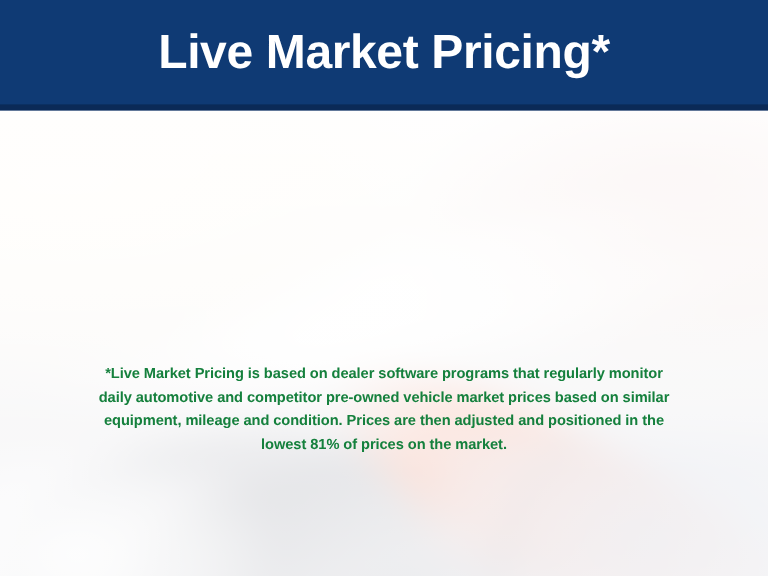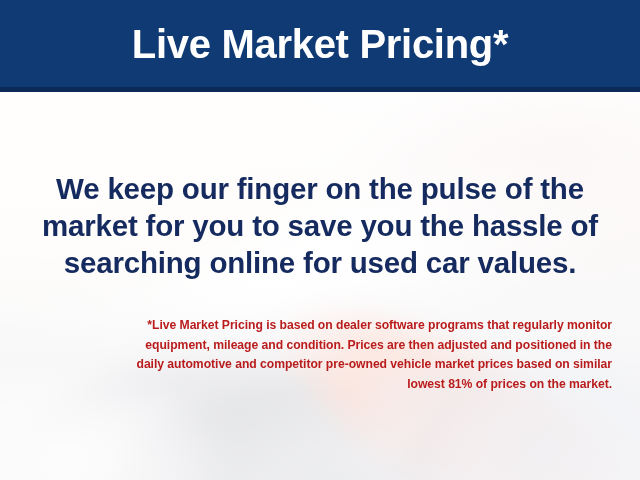--- a/index.html
+++ b/index.html
@@ -252,25 +252,25 @@
     font-weight: bold;
     line-height: 37px;
     letter-spacing: -0.2px;
   }
   .headline .hl-line { display: block; white-space: nowrap; }
 
   
   .disclaimer {
     position: absolute;
     left: 28px;
-    top: 224px;
+    top: 210px;
     width: 584px;
     margin: 0;
-    text-align: right;
-    color: #b91c1c;
+    text-align: center;
+    color: #15803d;
     font-size: 12.2px;
     font-weight: bold;
     line-height: 19.5px;
     letter-spacing: -0.05px;
   }
   .disclaimer .dc-line { display: block; white-space: nowrap; }
 </style>
 </head>
 <body>
 
@@ -292,27 +292,22 @@
     <div class="bg-dark-bottom"></div>
   </div>
   <div class="bg-veil"></div>
 
   <div class="header-band">
     <h1 class="header-title">Live Market Pricing*</h1>
   </div>
 
   <div class="content">
 
-    <p class="headline">
-      <span class="hl-line">We keep our finger on the pulse of the</span>
-      <span class="hl-line">market for you to save you the hassle of</span>
-      <span class="hl-line">searching online for used car values.</span>
-    </p>
 
     <p class="disclaimer">
       <span class="dc-line">*Live Market Pricing is based on dealer software programs that regularly monitor</span>
+      <span class="dc-line">daily automotive and competitor pre-owned vehicle market prices based on similar</span>
       <span class="dc-line">equipment, mileage and condition. Prices are then adjusted and positioned in the</span>
-      <span class="dc-line">daily automotive and competitor pre-owned vehicle market prices based on similar</span>
       <span class="dc-line">lowest 81% of prices on the market.</span>
     </p>
 
   </div>
 </div>
 
 </body></html>

